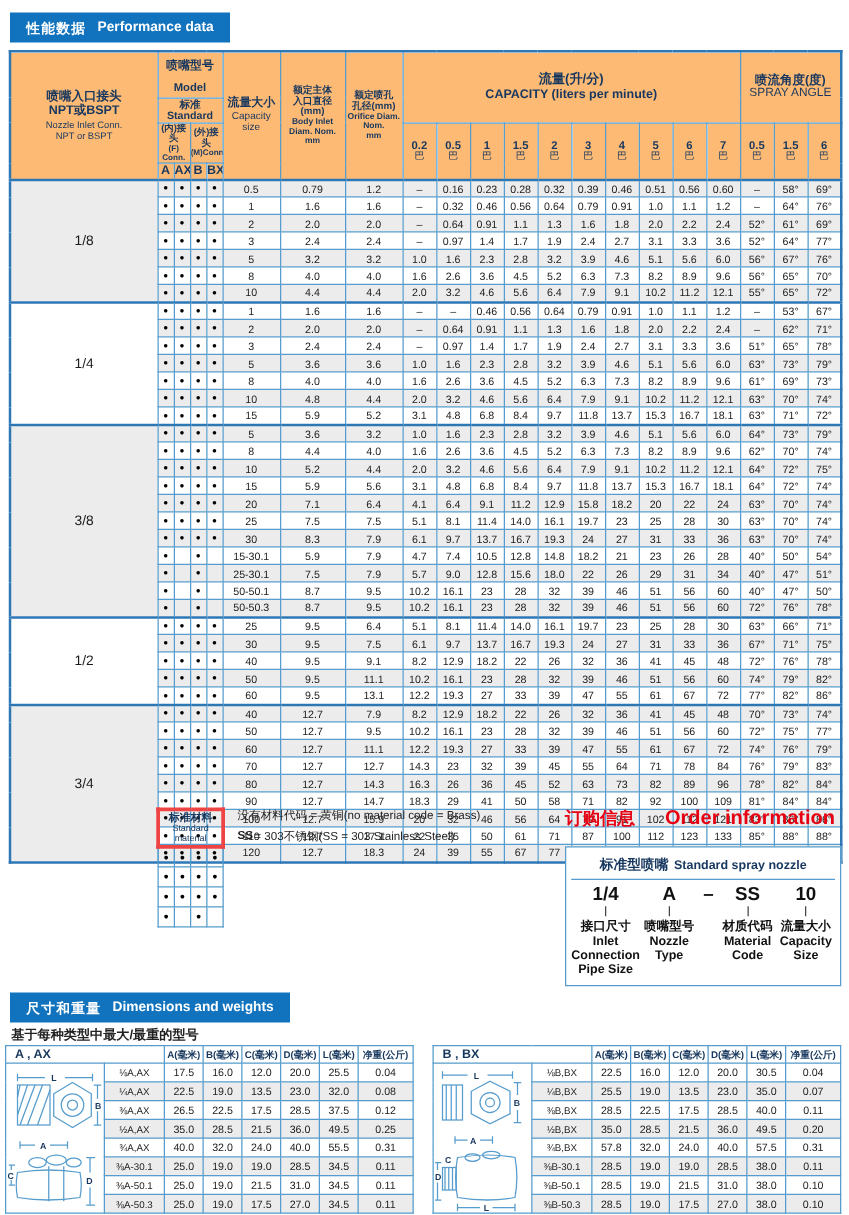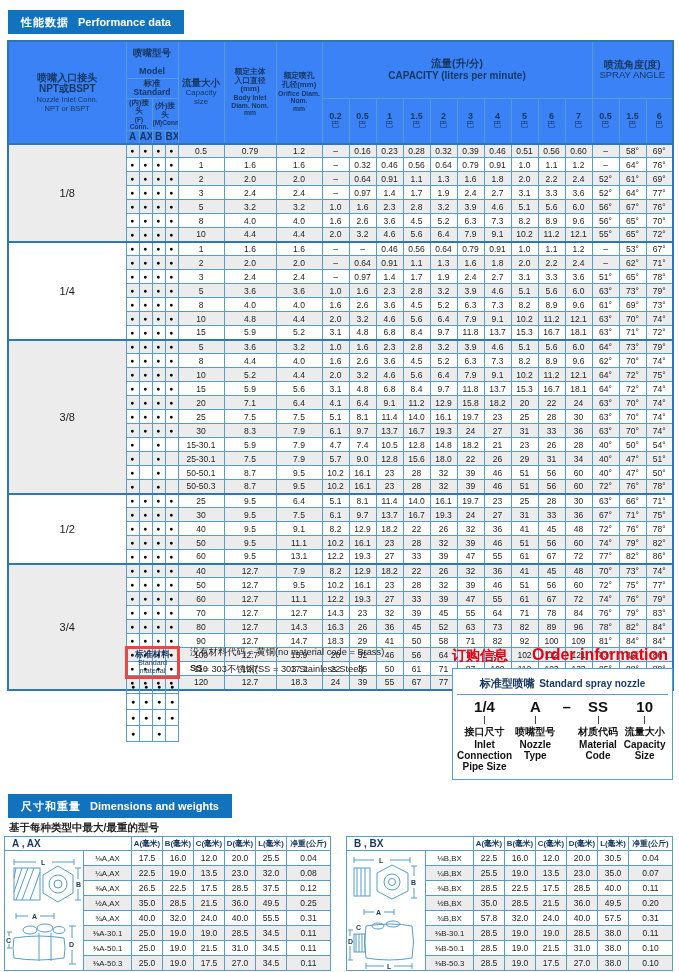--- a/index.html
+++ b/index.html
@@ -7,21 +7,21 @@
   body{font-family:"Liberation Sans","DejaVu Sans",sans-serif;color:#111}
   .page{position:relative;width:679px;height:972px;background:#fff;overflow:hidden}
 
   .banner{position:absolute;background:#1173bd;color:#fff;display:flex;align-items:baseline;gap:9px;padding:0 13px;height:24px;align-items:center}
   .banner .zh{font-size:11px;font-weight:bold;letter-spacing:1px}
   .banner .en{font-size:11px;font-weight:bold}
 
   
   table.perf{position:absolute;left:7px;top:40px;width:665px;border-collapse:collapse;table-layout:fixed;border:2px solid #2e77b5}
   .perf th,.perf td{border:1px solid #569ccd;text-align:center;vertical-align:middle;padding:0;overflow:hidden}
-  .perf thead th{color:#17375e;background:#3b82f6;font-weight:bold;line-height:1.12}
+  .perf thead th{color:#17375e;background:#fdba74;font-weight:bold;line-height:1.12}
   .hr1 th{height:20px}.hr2 th{height:13px}.hr3 th{height:13px}.hr4 th{height:13px}
   .th-inlet .zh{font-size:10px;white-space:pre-line}
   .th-inlet .en{font-size:7.5px;font-weight:normal;white-space:pre-line;margin-top:2px}
   .th-model .zh{font-size:9.5px}.th-model .en{font-size:9px}
   .th-standard{font-size:8.5px}
   .th-conn{font-size:6.5px;line-height:1.1}
   .th-conn .zh{font-size:7.5px}
   .th-ax{font-size:10px}
   .th-capsize .zh{font-size:9.5px}.th-capsize .en{font-size:8px;font-weight:normal}
   .th-small{font-size:6.8px;font-weight:normal;line-height:1.15}
@@ -48,21 +48,21 @@
   .mat-text{margin-left:10px}
   .mat-title{font-size:12px;font-weight:bold;height:30px;display:flex;align-items:center;color:#111}
   .mat-line{font-size:9.3px;height:16.5px;display:flex;align-items:flex-start;color:#222}
   .mat-line b{margin-right:1px}
 
   
   .order{position:absolute;left:452px;top:646px;width:221px}
   .order-title{display:flex;align-items:baseline;gap:24px;color:#e60012}
   .order-title .zh{font-size:14px;font-weight:bold}
   .order-title .en{font-size:16px;font-weight:bold}
-  .order-box{border:1px solid #569ccd;margin-top:3px;padding:3px 4px 6px;background:#fff}
+  .order-box{border:1px solid #569ccd;margin-top:13px;padding:3px 4px 6px;background:#fff}
   .ob-head{text-align:center;border-bottom:1px solid #569ccd;padding:1px 0 3px;color:#17375e}
   .ob-head .zh{font-size:11px;font-weight:bold}
   .ob-head .en{font-size:10px;font-weight:bold}
   .ob-cols{display:flex;justify-content:space-between;margin-top:3px}
   .ob-col{text-align:center}
   .ob-part{font-size:15px;font-weight:bold;color:#111}
   .ob-tick{width:1px;height:8px;background:#444;margin:1px auto}
   .ob-zh{font-size:10px;font-weight:bold;margin-top:1px;color:#111}
   .ob-en{font-size:10px;font-weight:bold;line-height:1.12;white-space:pre-line;color:#111}
 

